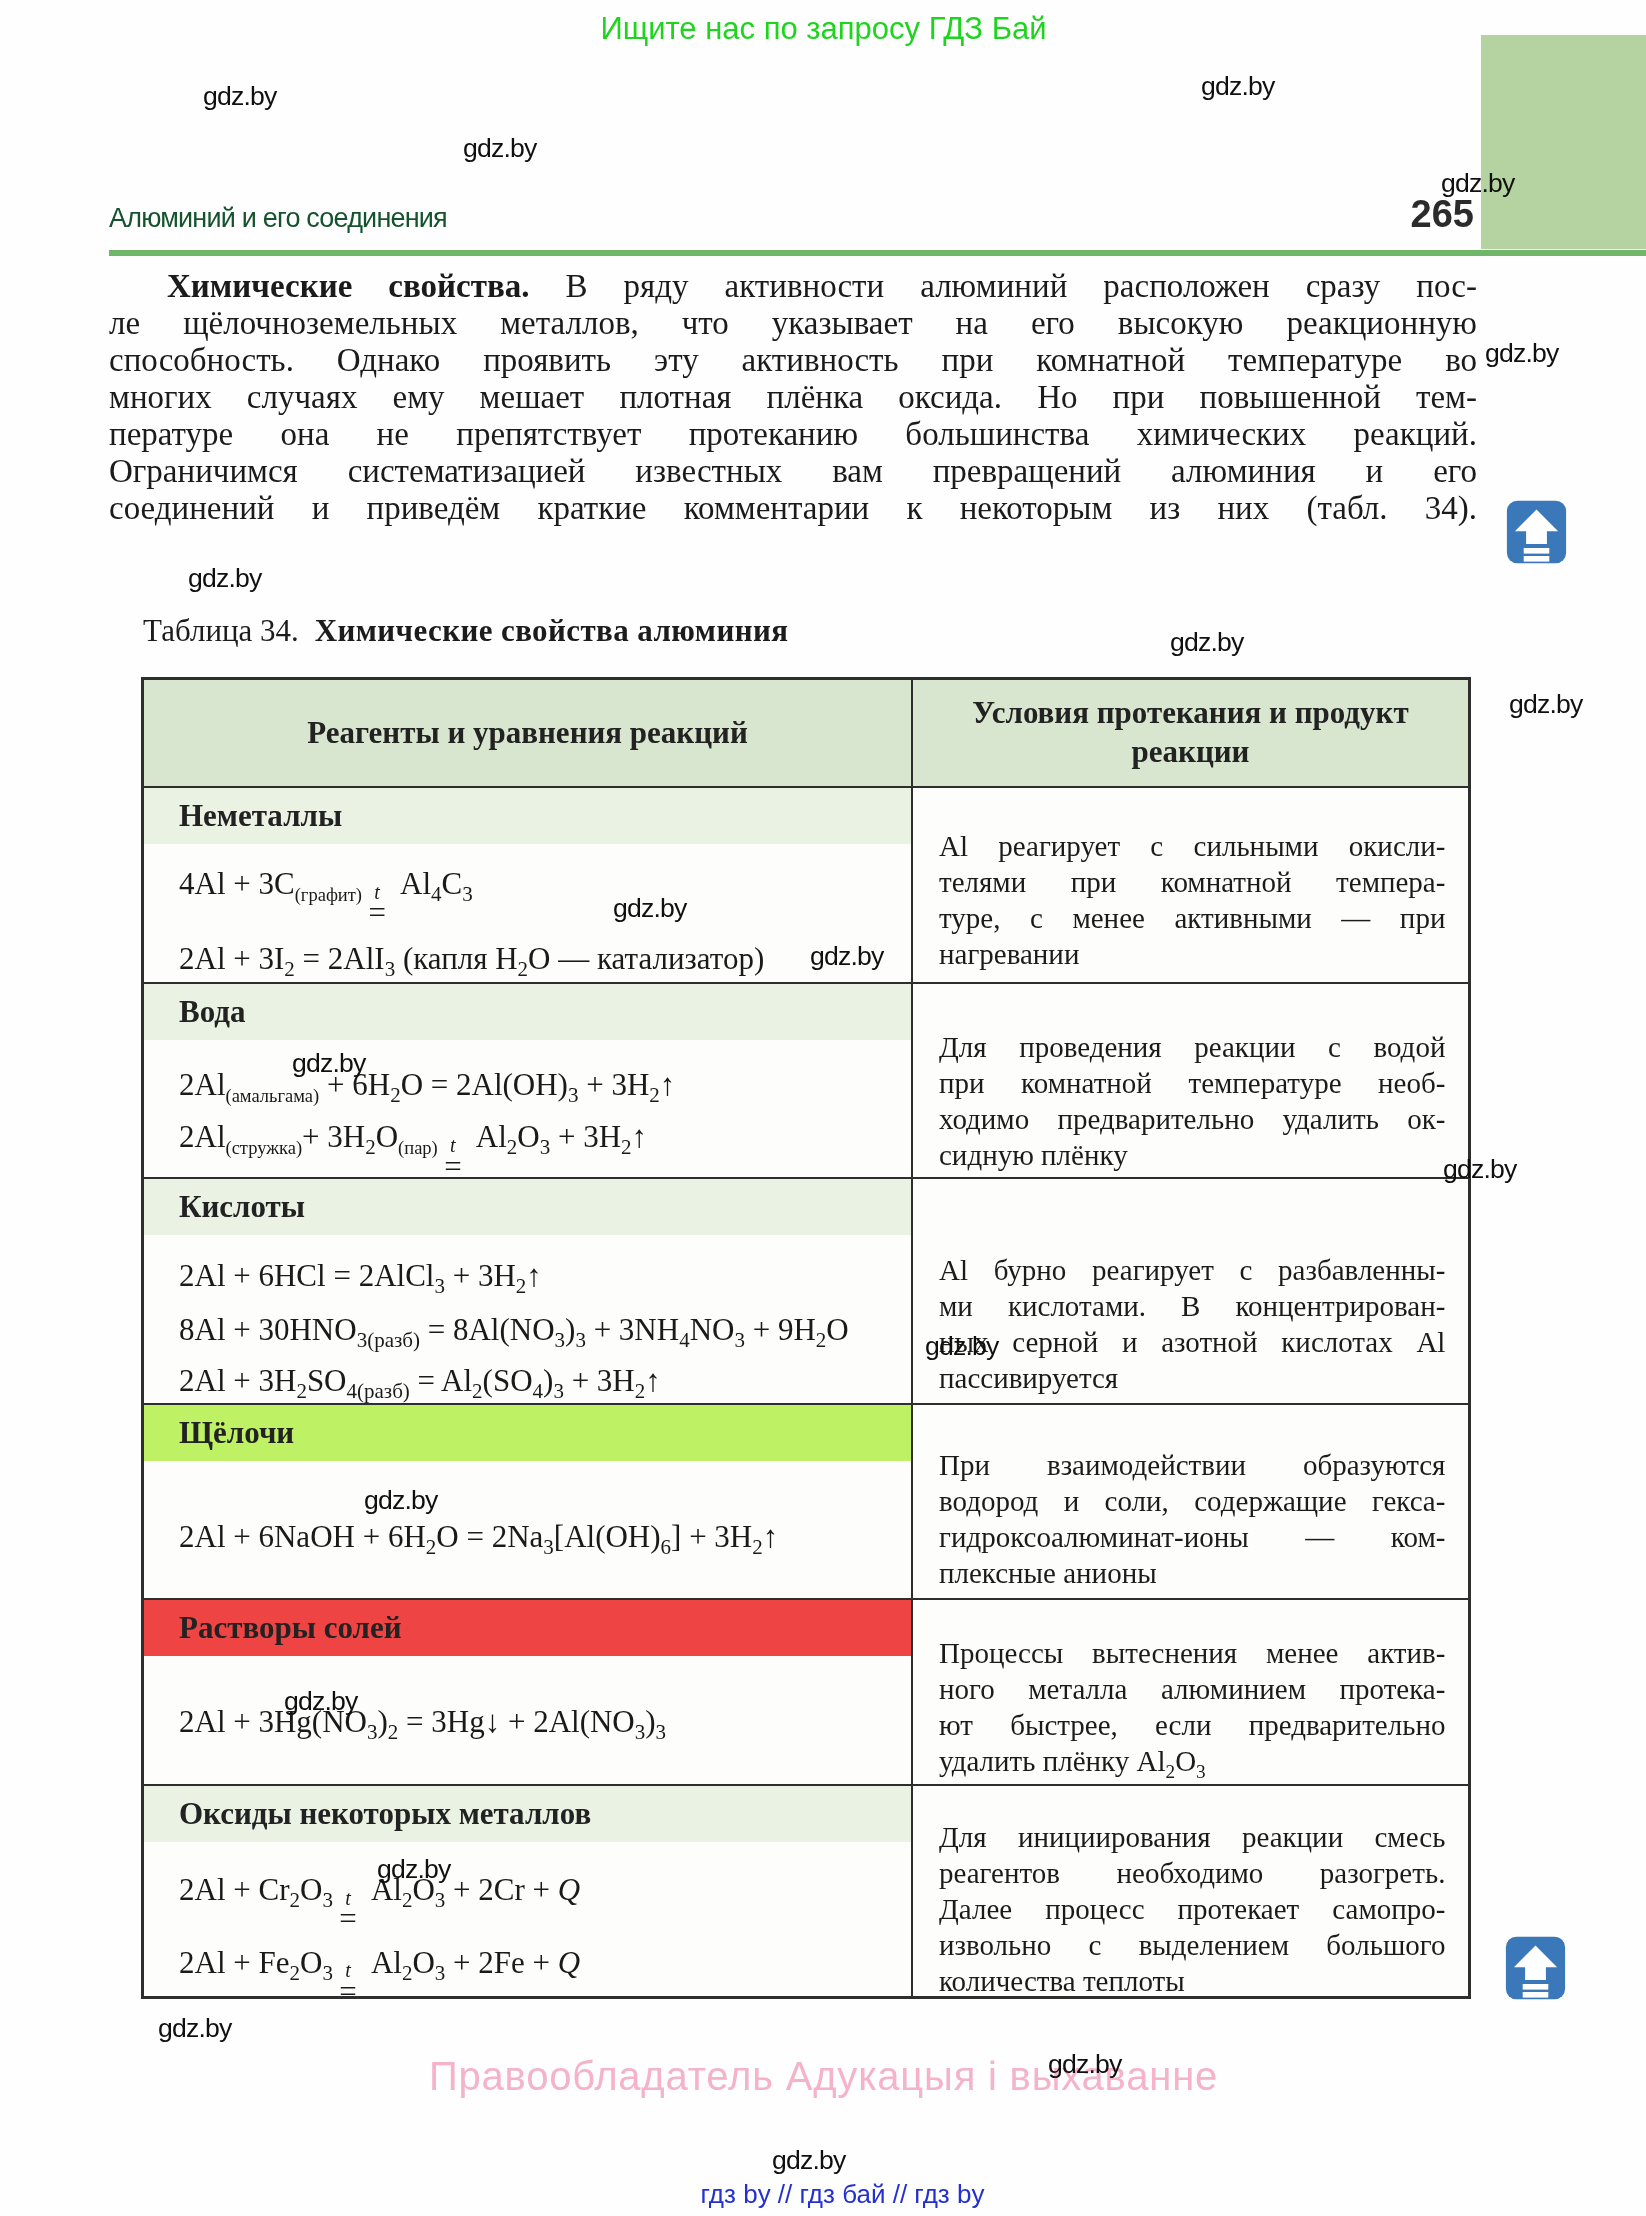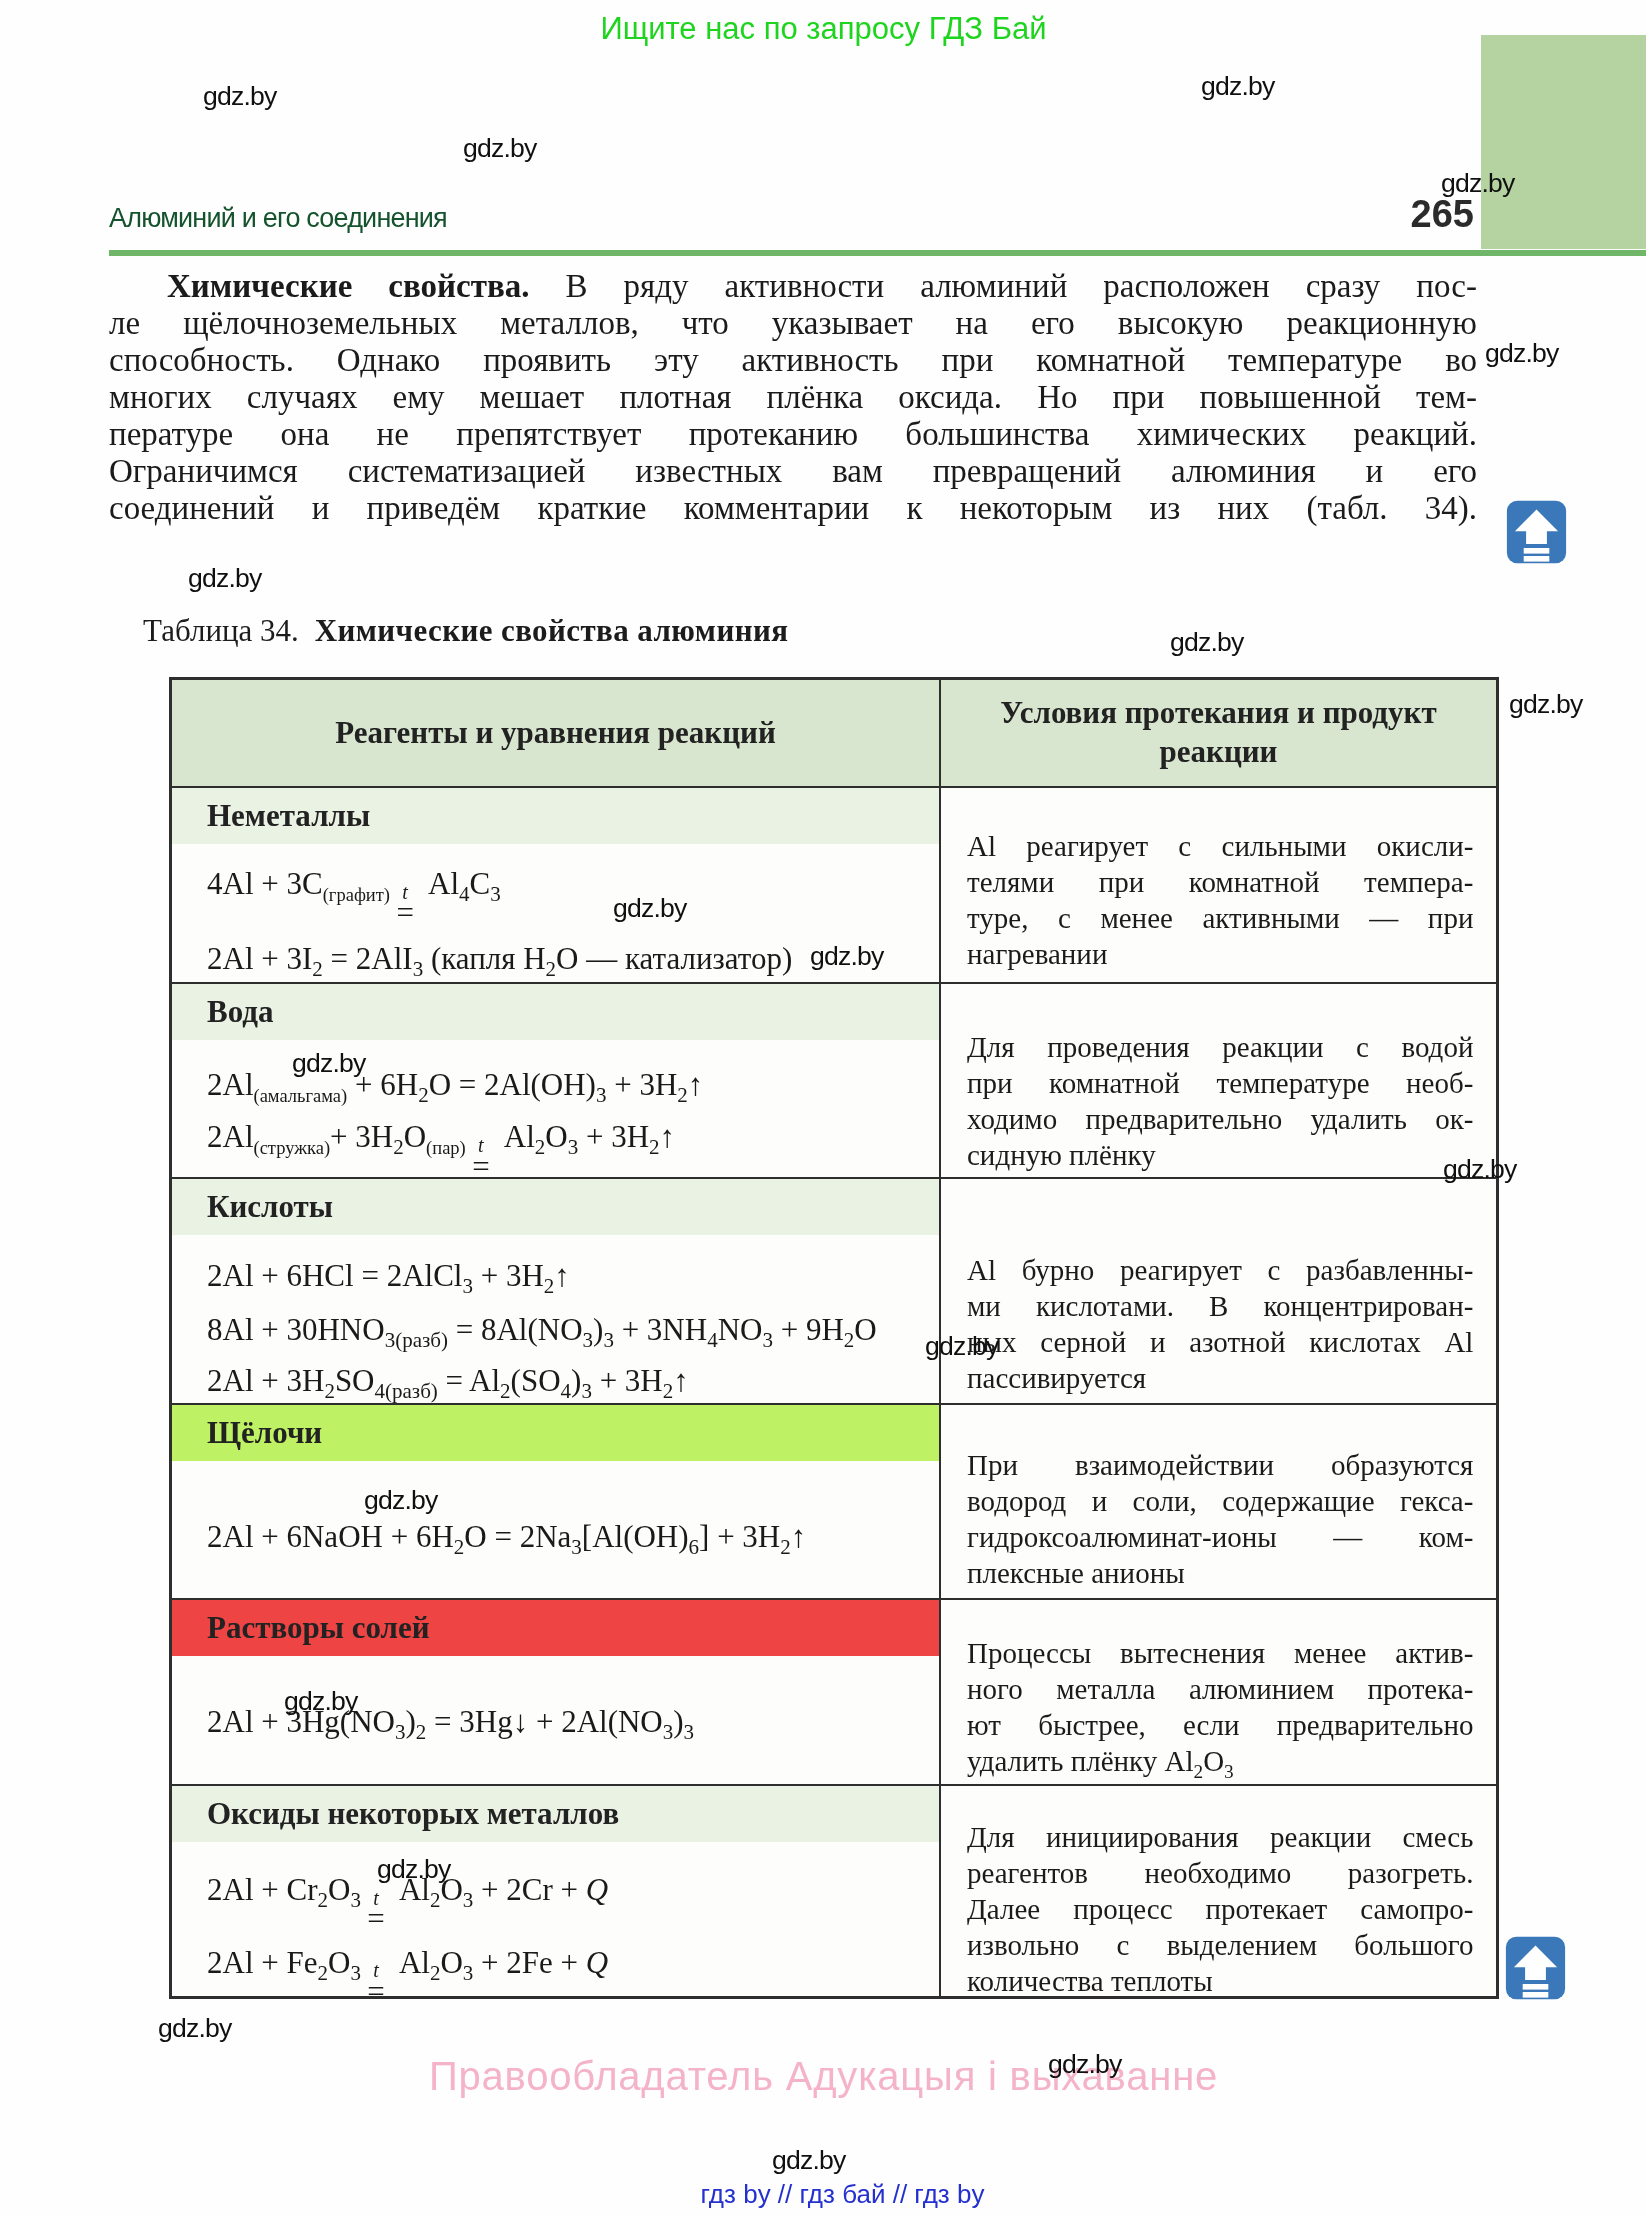--- a/index.html
+++ b/index.html
@@ -23,21 +23,21 @@
       font-size:26.6px;color:#101010;z-index:6;white-space:nowrap;letter-spacing:-0.8px;}
   
   .paragraph{left:109px;top:268px;width:1368px;font-size:33px;line-height:37px;color:#1b1b1b;}
   .pline{text-align:justify;text-align-last:justify;}
   .pline.first{text-indent:58px;}
   
   .caption{left:143px;top:613px;font-size:31px;}
   .caption b{letter-spacing:0.4px;}
   
   .table{left:141px;top:677px;width:1330px;height:1322px;border:3.2px solid #2e2e2e;
-         background:#fdfdfb;box-sizing:border-box;z-index:2;margin-left:28px;}
+         background:#fdfdfb;box-sizing:border-box;z-index:2;}
   .hrow{display:flex;height:108px;box-sizing:border-box;border-bottom:2.4px solid #2e2e2e;}
   .hcell{background:#d8e6cf;display:flex;align-items:center;justify-content:center;
          font-weight:bold;font-size:31px;text-align:center;box-sizing:border-box;color:#222;}
   .hcell.l{width:769px;border-right:2.4px solid #2e2e2e;}
   .hcell.r{flex:1;padding:0 24px;line-height:1.25;}
   .trow{display:flex;box-sizing:border-box;border-bottom:2.4px solid #2e2e2e;}
   .trow:last-child{border-bottom:none;}
   .cell-l{width:769px;border-right:2.4px solid #2e2e2e;box-sizing:border-box;}
   .strip{height:56px;background:#eaf2e4;display:flex;align-items:center;
          padding-left:35px;font-weight:bold;font-size:31px;color:#222;}

